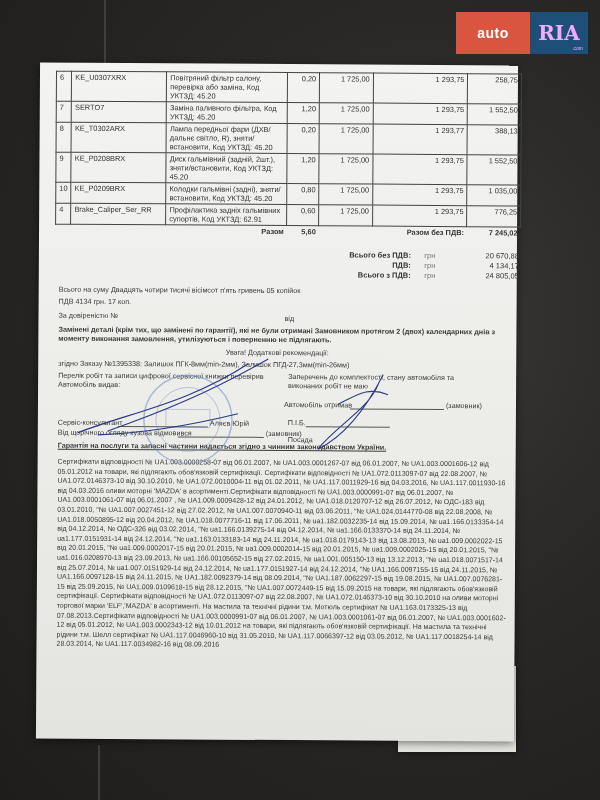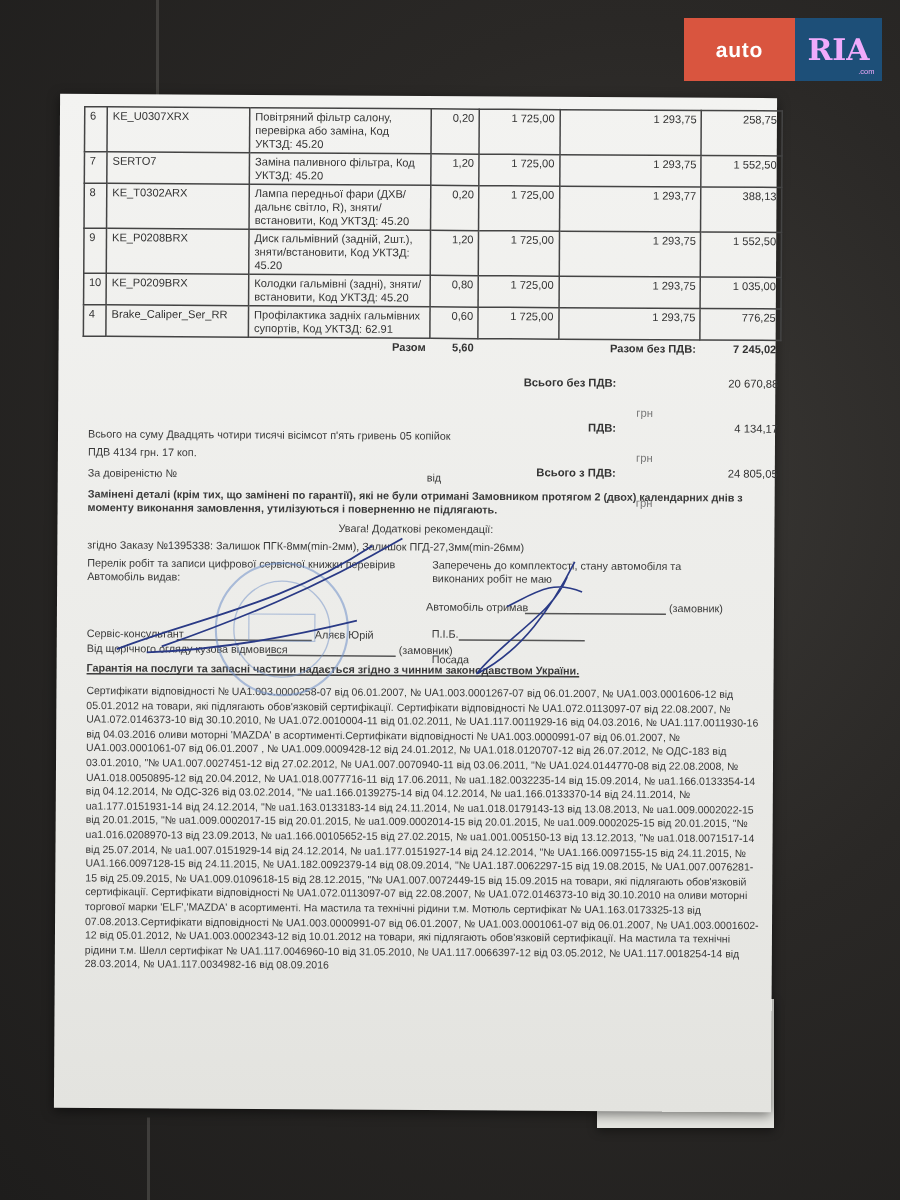--- a/index.html
+++ b/index.html
@@ -26,21 +26,21 @@
   table.items td { border:1px solid #444; padding:1px 3px; vertical-align:top; line-height:9px; }
   table.items td.num { text-align:right; }
   table.items td.idx { width:8px; }
   table.items td.code { width:88px; }
   table.items td.desc { width:114px; }
   .sumrow td { border:none !important; font-weight:bold; padding-top:2px; }
 
   .totals { position:absolute; left:290px; top:186px; width:190px; font-size:7.5px; }
   .totals .r { display:flex; justify-content:flex-end; line-height:10px; }
   .totals .lbl { width:70px; text-align:right; font-weight:bold; }
-  .totals .cur { width:38px; text-align:center; color:#777;margin-top:20px; }
+  .totals .cur { width:38px; text-align:center; color:#777; }
   .totals .val { width:70px; text-align:right; }
 
   .txt { position:absolute; font-size:7.2px; line-height:9.4px; color:#3a3a3a; }
   .bold { font-weight:bold; }
   .uline { text-decoration:underline; font-weight:bold; }
   .line { position:absolute; height:1px; background:#555; }
   .cert { position:absolute; left:20px; top:394px; width:452px; font-size:7px; line-height:9.6px; color:#3a3a3a; }
 
   .logo { position:absolute; left:456px; top:12px; width:132px; height:42px; display:flex; }
   .logo .auto { background:#d9553f; width:74px; color:#fff; font-size:14px; font-weight:bold; display:flex; align-items:center; justify-content:center; letter-spacing:.5px; }

